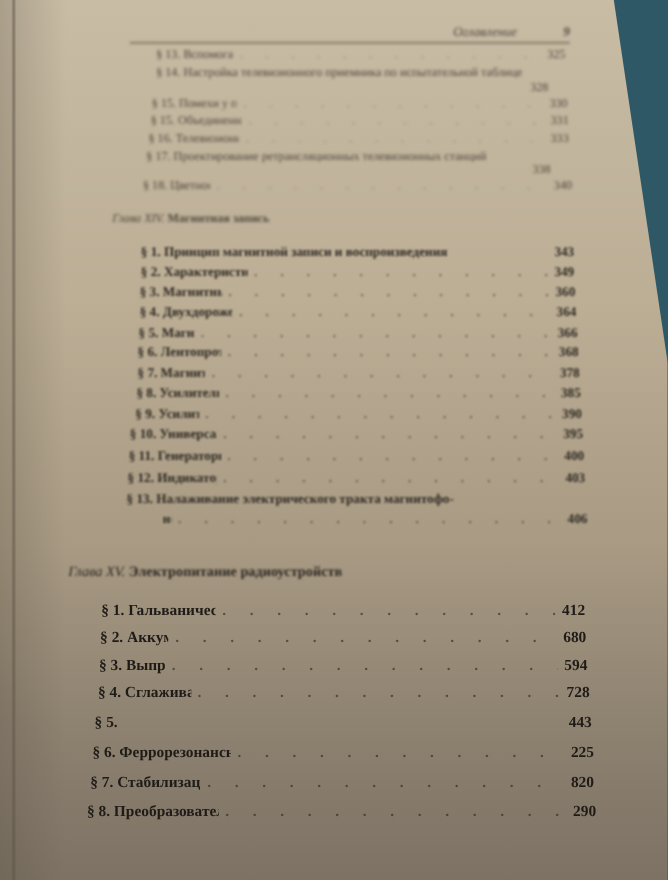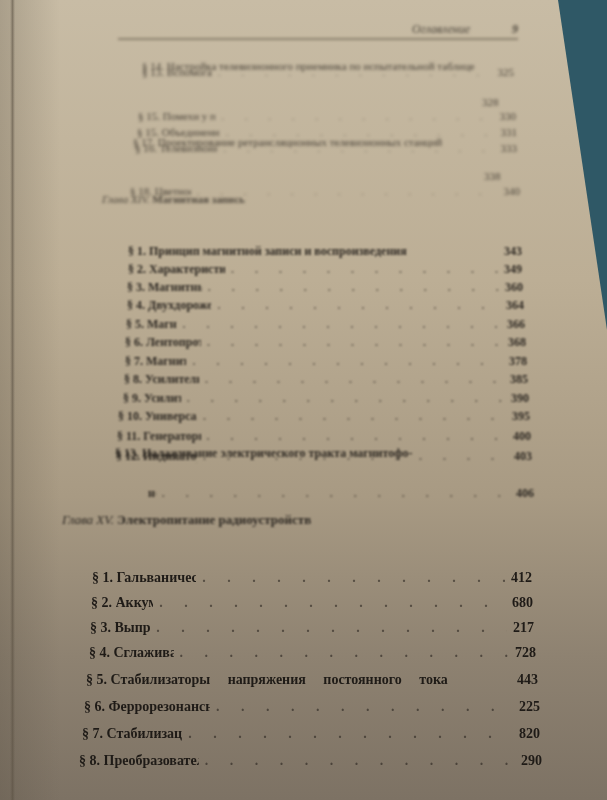--- a/index.html
+++ b/index.html
@@ -32,21 +32,21 @@
     }
     .running-head .title { position: absolute; right: 48px; top: 0; }
     .running-head .num { position: absolute; right: 0; top: 0; font-weight: bold; }
 
     .toc-row { position: absolute; display: flex; align-items: baseline; white-space: nowrap; }
     .toc-row .sec { flex: 0 0 auto; }
     .toc-row .label { flex: 0 1 auto; overflow: hidden; }
     .toc-row .dots {
       flex: 1 1 auto; overflow: hidden; letter-spacing: 9px; margin: 0 6px; opacity: .55;
     }
-    .toc-row .page-num { flex: 0 0 auto; text-align: right; margin-top: 22px; }
+    .toc-row .page-num { flex: 0 0 auto; text-align: right; }
 
     .chapter { position: absolute; white-space: nowrap; font-weight: bold; }
     .chapter .prefix { font-style: italic; font-weight: normal; }
   </style>
 </head>
 <body>
 
 <div class="page">
   <div class="shade-left"></div>
   <div class="gutter"></div>
@@ -207,31 +207,30 @@
     <div class="toc-row" style="left:91px; top:573px; width:442px;">
       <span class="sec">§ 2.</span>&nbsp;
       <span class="label">Аккумуляторы</span>
       <span class="dots">. . . . . . . . . . . . . . . . . . . . . . . . . . . . . . . . . . . .</span>
       <span class="page-num">680</span>
     </div>
     <div class="toc-row" style="left:90px; top:598px; width:444px;">
       <span class="sec">§ 3.</span>&nbsp;
       <span class="label">Выпрямители</span>
       <span class="dots">. . . . . . . . . . . . . . . . . . . . . . . . . . . . . . . . . . . .</span>
-      <span class="page-num">217</span>
+      <span class="page-num">594</span>
     </div>
     <div class="toc-row" style="left:89px; top:623px; width:447px;">
       <span class="sec">§ 4.</span>&nbsp;
       <span class="label">Сглаживающие фильтры</span>
       <span class="dots">. . . . . . . . . . . . . . . . . . . . . . . . . . . . . . . . . . . .</span>
       <span class="page-num">728</span>
     </div>
     <div class="toc-row" style="left:86px; top:650px; width:452px; justify-content:space-between;">
       <span class="sec">§ 5.</span>&nbsp;
-      <span class="label" style="flex:1 1 auto; word-spacing:14px;">Стабилизаторы напряжения постоянного тока</span>
       <span class="page-num" style="margin-left:6px;">443</span>
     </div>
     <div class="toc-row" style="left:84px; top:677px; width:456px;">
       <span class="sec">§ 6.</span>&nbsp;
       <span class="label">Феррорезонансные стабилизаторы напряжения</span>
       <span class="dots">. . . . . . . . . . . . . . . . . . . . . . . . . . . . . . . . . . . .</span>
       <span class="page-num">225</span>
     </div>
     <div class="toc-row" style="left:82px; top:704px; width:458px;">
       <span class="sec">§ 7.</span>&nbsp;

